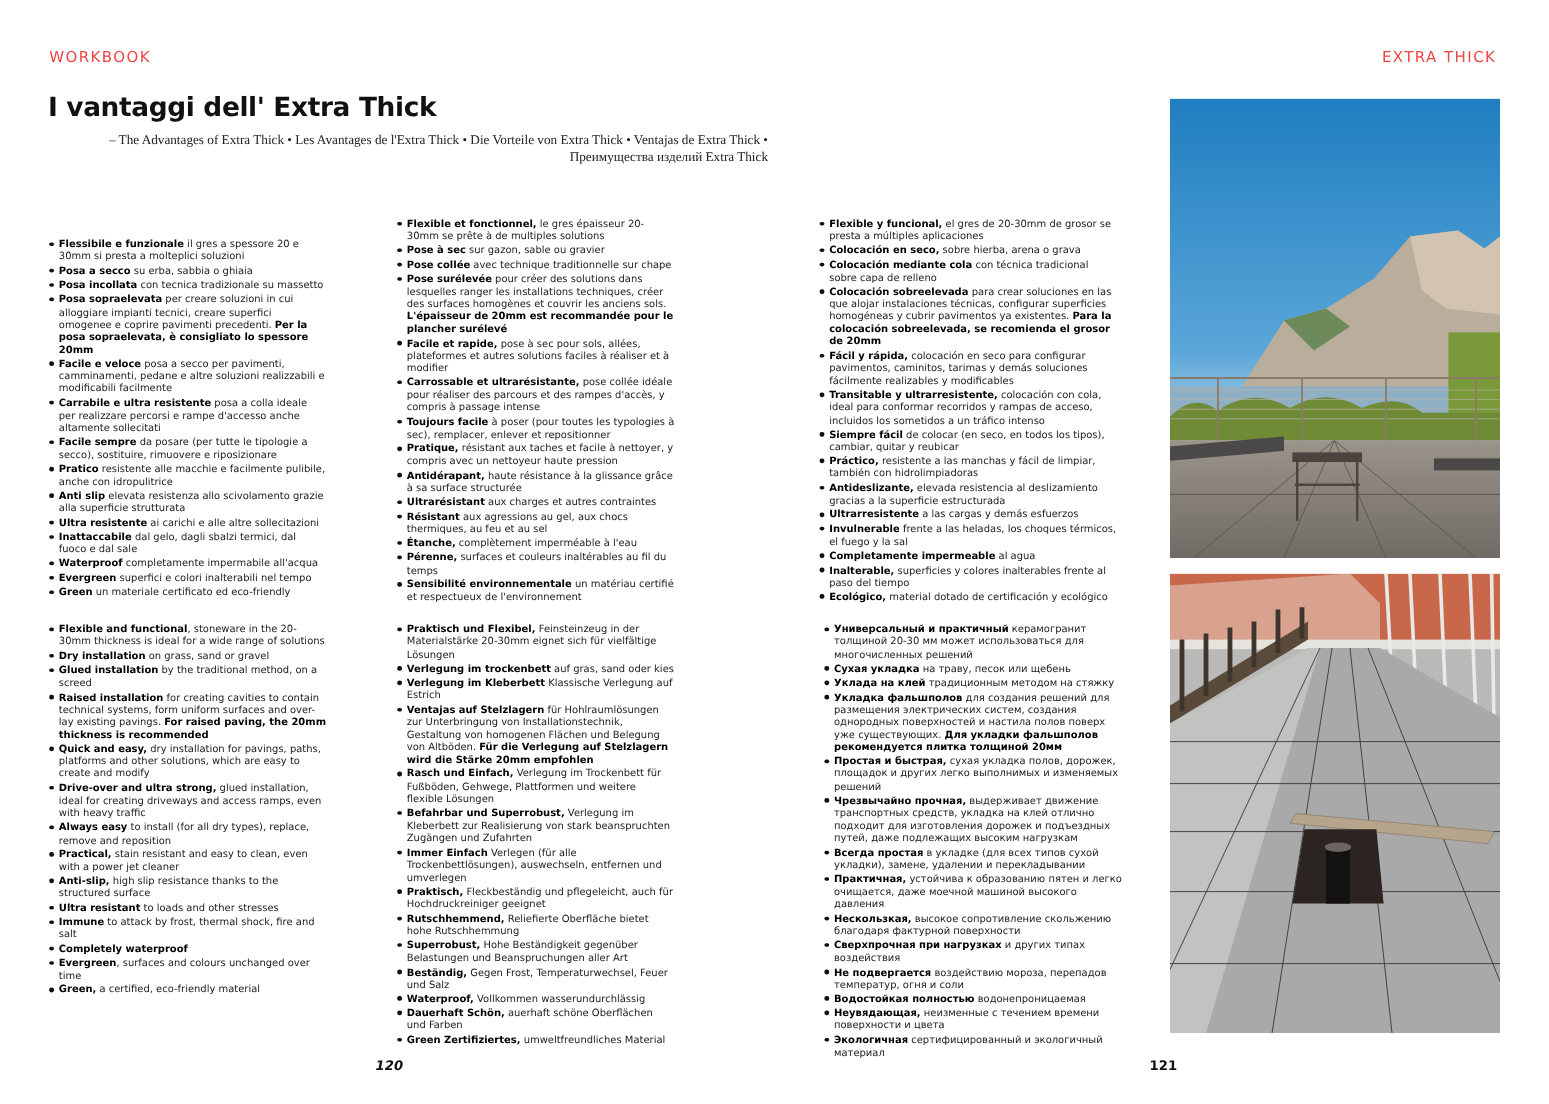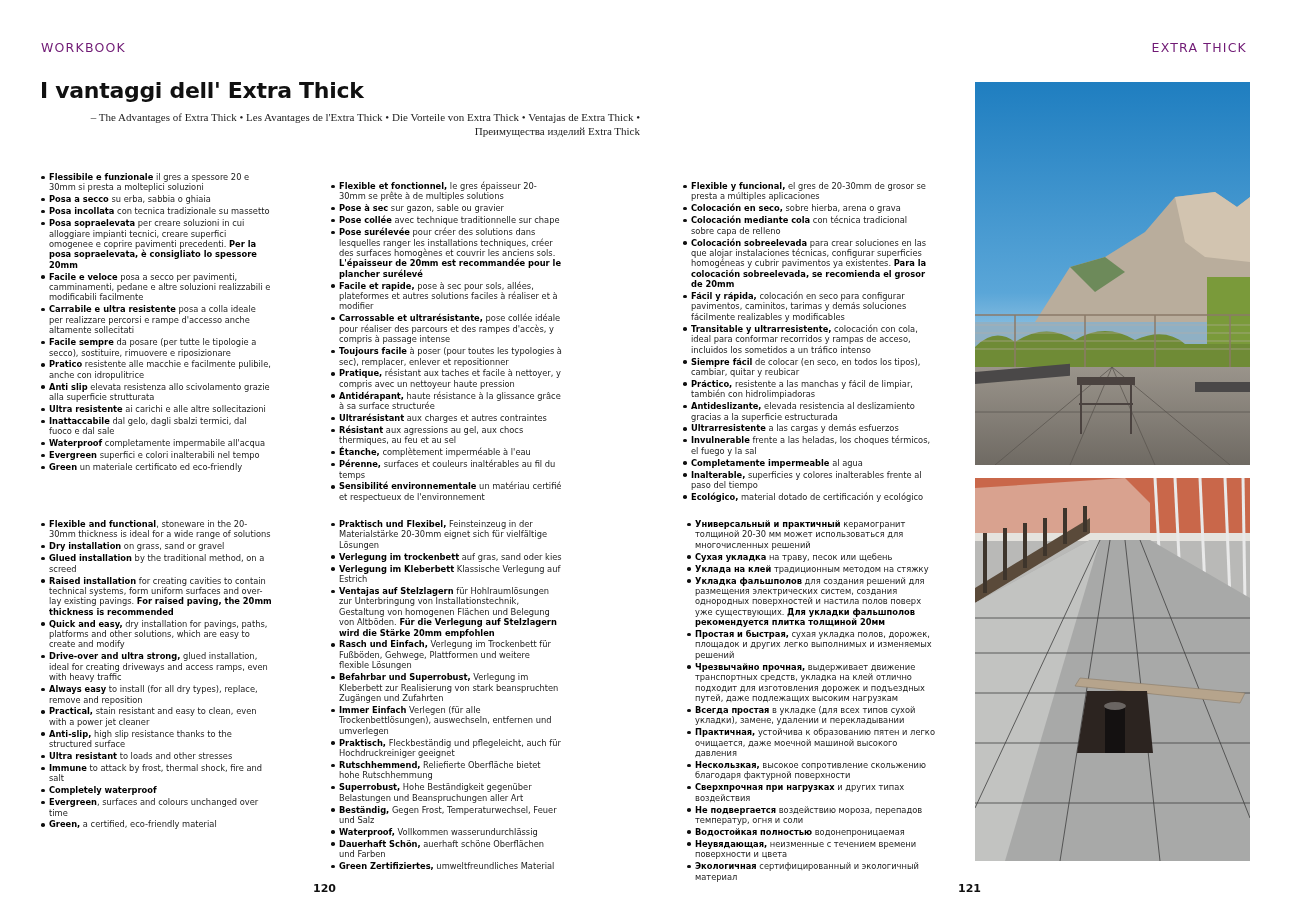--- a/index.html
+++ b/index.html
@@ -1,21 +1,21 @@
 <!DOCTYPE html>
 <html><head>
 <meta charset="utf-8">
 <style>
   html, body { margin:0; padding:0; }
   body {
     width:1291px; height:920px; background:#ffffff; position:relative; overflow:hidden;
     font-family:"Liberation Sans", sans-serif; color:#111;
   }
   .running-head {
-    position:absolute; top:40px; font-size:12.5px; letter-spacing:1.2px; color:#701a75;
+    position:absolute; top:40px; font-size:12.5px; letter-spacing:1.2px; color:#ef4444;
     font-family:"DejaVu Sans", sans-serif;
   }
   .rh-left { left:41px; }
   .rh-right { right:44px; }
   .page-title {
     position:absolute; left:40px; top:78px; margin:0;
     font-size:22px; font-weight:bold; font-family:"DejaVu Sans", sans-serif; letter-spacing:-0.3px;
   }
   .subtitle {
     position:absolute; left:40px; top:110px; width:600px;
@@ -23,33 +23,33 @@
   }
   .col {
     position:absolute; margin:0; padding:0; list-style:none;
     font-family:"DejaVu Sans", sans-serif; font-size:8.3px; line-height:10.4px; color:#1a1a1a;
   }
   .col li { position:relative; padding-left:9px; margin-bottom:1.5px; }
   .col li::before {
     content:""; position:absolute; left:1px; top:3.6px; width:3.5px; height:3.5px; border-radius:50%; background:#111;
   }
   .col b { font-weight:bold; color:#000; }
-  .c-it { left:40px; top:172px; width:232px; }
+  .c-it { left:40px; top:198px; width:232px; }
   .c-fr { left:330px; top:181px; width:232px; }
   .c-es { left:682px; top:181px; width:250px; }
   .c-en { left:40px; top:519px; width:232px; }
   .c-de { left:330px; top:519px; width:232px; }
   .c-ru { left:686px; top:519px; width:250px; }
 
   .photo { position:absolute; left:975px; width:275px; overflow:hidden; }
   .photo-terrace { top:82px; height:383px; }
   .photo-raised { top:478px; height:383px; }
 
   .page-num { position:absolute; top:882px; font-size:11px; font-weight:bold; font-family:"DejaVu Sans", sans-serif; }
-  .pn-left { left:313px; }
+  .pn-left { left:313px;font-style:italic; }
   .pn-right { left:958px; }
 </style>
 </head>
 <body>
 
 <div class="running-head rh-left">WORKBOOK</div>
 <div class="running-head rh-right">EXTRA THICK</div>
 
 <h1 class="page-title">I vantaggi dell' Extra Thick</h1>
 <div class="subtitle">– The Advantages of Extra Thick • Les Avantages de l'Extra Thick • Die Vorteile von Extra Thick • Ventajas de Extra Thick • Преимущества изделий Extra Thick</div>

